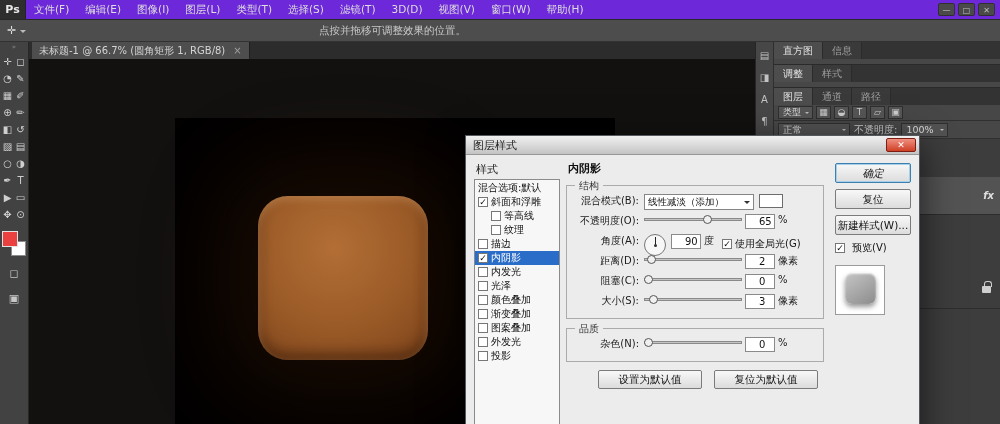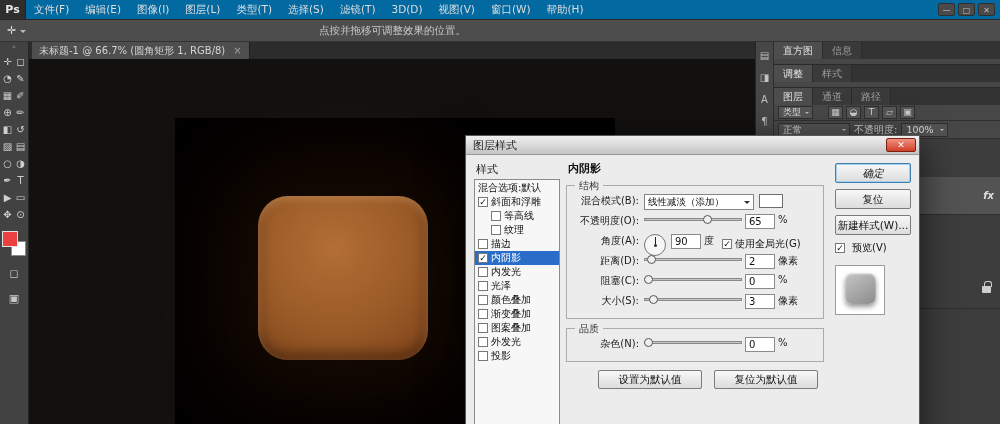--- a/index.html
+++ b/index.html
@@ -1,21 +1,21 @@
 <!DOCTYPE html>
 <html><head>
 <meta charset="utf-8">
 <style>
   *{margin:0;padding:0;box-sizing:border-box;}
   html,body{background:#111;}
   .app{position:relative;width:1000px;height:424px;overflow:hidden;background:#3f3f3f;
        font-family:"DejaVu Sans","Liberation Sans",sans-serif;font-size:11px;color:#ddd;}
 
   
-  #menubar{position:absolute;left:0;top:0;width:100%;height:20px;background:#0369a1;
+  #menubar{position:absolute;left:0;top:0;width:100%;height:20px;background:#6d28d9;
            border-bottom:1px solid #282828;display:flex;align-items:stretch;}
   .ps-badge{width:26px;display:flex;align-items:center;justify-content:center;background:#2e2e2e;
             color:#e8e8e8;font-weight:bold;font-size:11px;border-right:1px solid #232323;}
   .menu-item{padding:0 8px;line-height:19px;color:#dedede;font-size:10.5px;white-space:nowrap;}
   #win-controls{margin-left:auto;display:flex;align-items:center;gap:3px;padding-right:5px;}
   .win-btn{width:17px;height:13px;color:#bdbdbd;font-size:8px;line-height:13px;text-align:center;
            background:#4a4a4a;border:1px solid #303030;border-radius:2px;}
 
   
   #optionsbar{position:absolute;left:0;top:20px;width:100%;height:22px;background:#4d4d4d;
@@ -53,21 +53,21 @@
   #dock{position:absolute;left:755px;top:42px;width:245px;bottom:0;background:#3f3f3f;
         border-left:1px solid #262626;display:flex;}
   #dock-strip{width:18px;background:#474747;border-right:1px solid #2e2e2e;padding-top:7px;
               display:flex;flex-direction:column;align-items:center;gap:9px;}
   .dock-ic{width:13px;height:13px;color:#c3c3c3;font-size:10px;line-height:13px;text-align:center;}
   #dock-col{flex:1;display:flex;flex-direction:column;}
   .ptab-row{display:flex;background:#333;height:17px;align-items:stretch;}
   .ptab{padding:0 9px;font-size:10px;color:#9f9f9f;background:#3a3a3a;border-right:1px solid #2b2b2b;line-height:17px;}
   .ptab.active{background:#4d4d4d;color:#e4e4e4;}
   .pbody{height:6px;background:#474747;border-bottom:1px solid #2a2a2a;}
-  .frow{display:flex;align-items:center;height:16px;background:#474747;padding:0 4px;gap:15px;border-bottom:1px solid #303030;}
+  .frow{display:flex;align-items:center;height:16px;background:#474747;padding:0 4px;gap:3px;border-bottom:1px solid #303030;}
   .mini-sel{height:13px;background:#555;border:1px solid #2f2f2f;color:#ddd;font-size:9px;line-height:11px;
             padding:0 11px 0 4px;position:relative;}
   .mini-sel::after{content:"";position:absolute;right:3px;top:5px;border:2.5px solid transparent;border-top-color:#bbb;}
   .fic{width:15px;height:13px;background:#555;border:1px solid #2f2f2f;color:#ccc;font-size:9px;line-height:11px;text-align:center;}
   .brow{display:flex;align-items:center;height:18px;background:#474747;padding:0 4px;gap:4px;
         border-bottom:1px solid #303030;font-size:10px;color:#ccc;}
   .psel{height:14px;background:#525252;border:1px solid #2f2f2f;color:#ddd;font-size:9.5px;line-height:12px;
         padding:0 13px 0 4px;position:relative;}
   .psel::after{content:"";position:absolute;right:3px;top:5px;border:2.5px solid transparent;border-top-color:#bbb;}
   #layers-list{flex:1;background:#3d3d3d;position:relative;}
@@ -104,21 +104,21 @@
   .drow{display:flex;height:20px;font-size:10.5px;}
   .lbl{width:66px;text-align:right;margin-right:5px;color:#1a1a1a;flex:none;font-size:10px;white-space:nowrap;}
   .selbox{width:110px;height:16px;background:#fff;border:1px solid #858585;font-size:9.5px;line-height:14px;
           padding:0 14px 0 3px;position:relative;white-space:nowrap;overflow:hidden;}
   .selbox::after{content:"";position:absolute;right:3px;top:6px;border:3px solid transparent;border-top-color:#333;}
   .swatch{width:24px;height:14px;background:#fff;border:1px solid #6d6d6d;margin-left:5px;flex:none;}
   .slider{position:relative;width:98px;height:11px;flex:none;}
   .slider .track{position:absolute;left:0;right:0;top:4px;height:3px;background:#c4c4c4;border:1px solid #8a8a8a;}
   .slider .thumb{position:absolute;top:1px;width:9px;height:9px;background:#f0f0f0;border:1px solid #555;border-radius:50%;}
   .valbox{width:30px;height:15px;background:#fff;border:1px solid #8a8a8a;font-size:10px;line-height:13px;
-          padding:0 3px;margin:0 3px;flex:none;}
+          padding:0 13px;margin:0 3px;flex:none;}
   .unit{font-size:10px;color:#1a1a1a;white-space:nowrap;}
   .dial{width:22px;height:22px;border-radius:50%;border:1px solid #777;background:#f7f7f7;position:relative;flex:none;margin-right:2px;}
   .dial .needle{position:absolute;left:50%;top:2px;width:1px;height:9px;background:#222;margin-left:-.5px;}
   .dial::after{content:"";position:absolute;left:50%;top:50%;width:3px;height:3px;margin:-1.5px;background:#333;border-radius:50%;}
   .chk-inline{display:flex;align-items:center;margin-left:8px;font-size:10px;white-space:nowrap;}
   .contour-thumb{width:30px;height:24px;border:1px solid #777;background:linear-gradient(to top right,#9a9a9a 0 49%,#fff 51%);flex:none;}
   .contour-arrow{width:11px;height:24px;border:1px solid #8a8a8a;border-left:none;background:linear-gradient(#f4f4f4,#d9d9d9);
                  position:relative;flex:none;margin-right:10px;}
   .contour-arrow::after{content:"";position:absolute;left:2px;top:10px;border:3px solid transparent;border-top-color:#333;}
   #footer-btns{display:flex;gap:12px;margin:8px 0 0 32px;}

